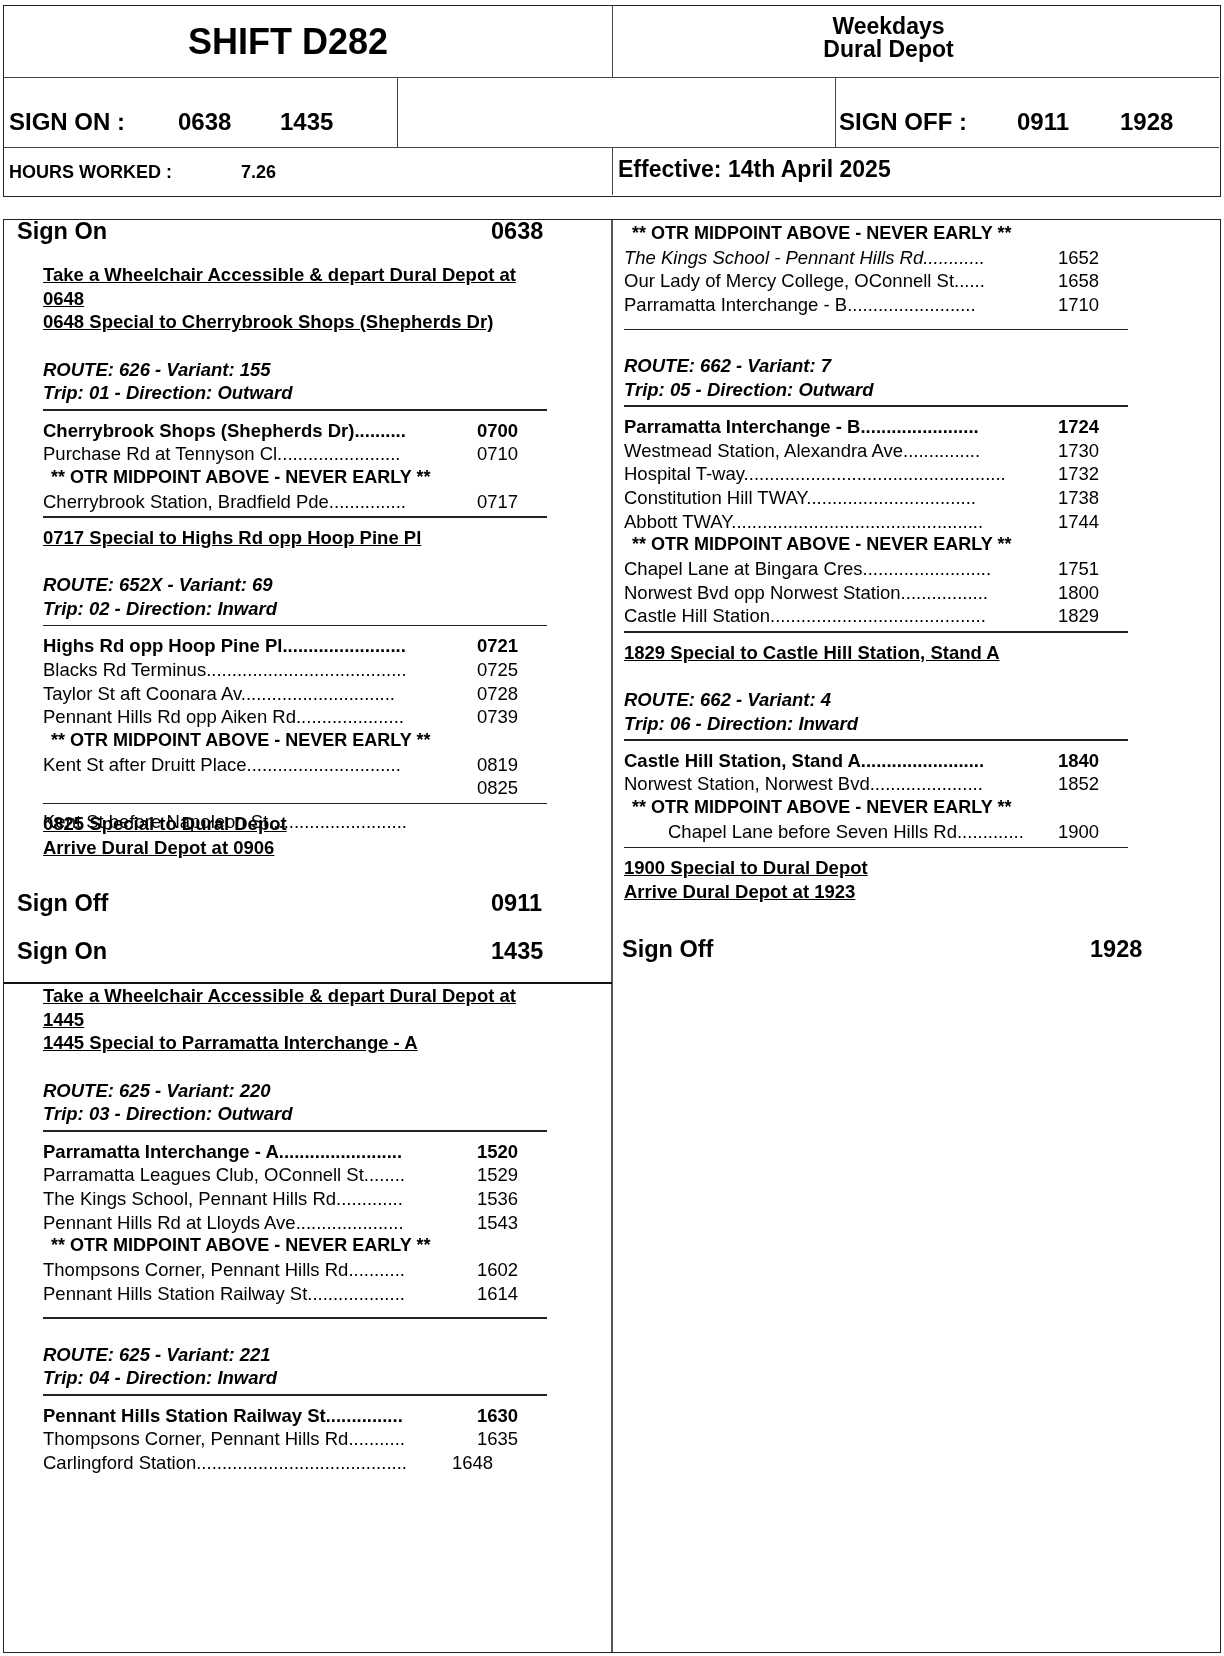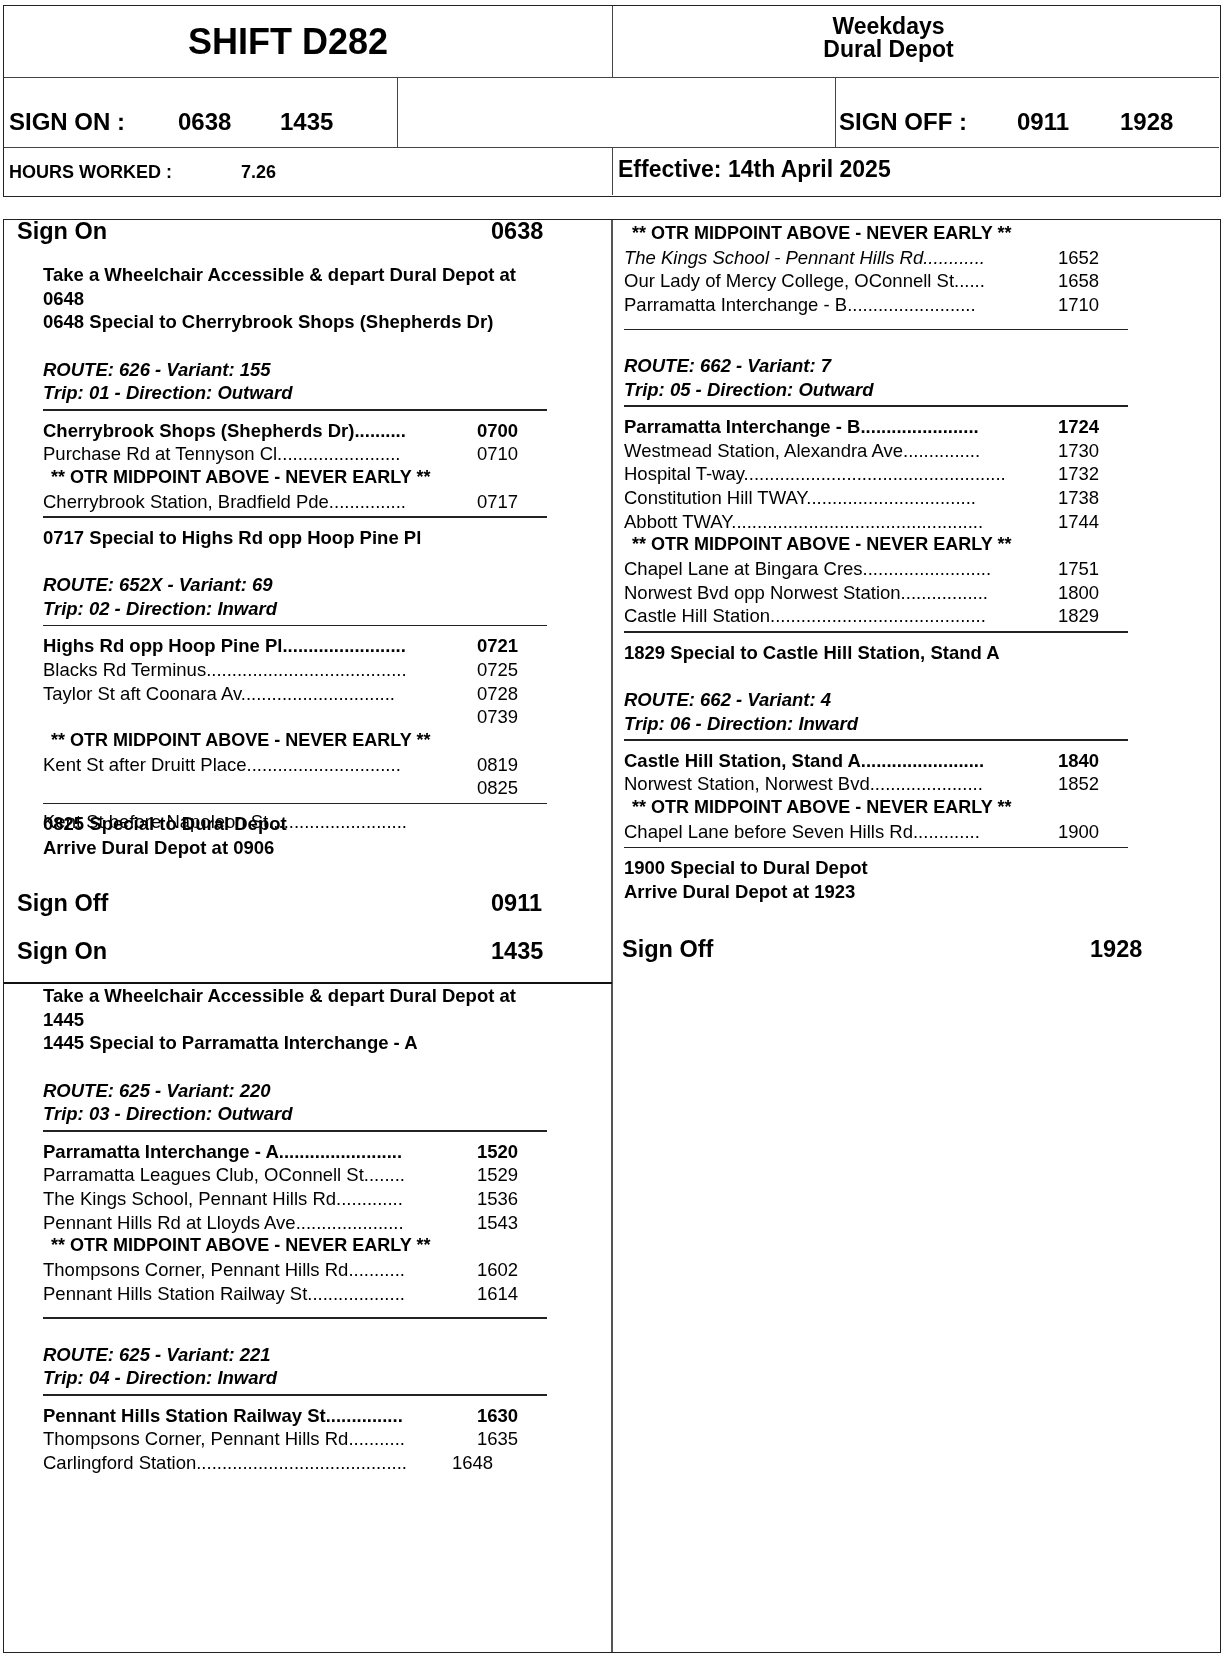--- a/index.html
+++ b/index.html
@@ -24,21 +24,21 @@
   
   .main { position: absolute; left: 3px; top: 219px; width: 1218px; height: 1434px; border: 1.5px solid #222; }
   .col-div { position: absolute; left: 607px; top: 0; width: 1.5px; height: 100%; background: #555; }
   .break-line { position: absolute; left: 0; top: 762px; width: 608px; height: 2px; background: #111; }
 
   .blk { position: absolute; font-size: 18.5px; line-height: 23.7px; }
   .sec-row { position: absolute; font-weight: bold; font-size: 23.5px; }
   .sec-row .lbl { position: absolute; left: 0; top: 0; white-space: nowrap; }
   .sec-row .val { position: absolute; top: 0; white-space: nowrap; }
 
-  .b { font-weight: bold; }
+  .b { font-weight: bold; text-decoration: underline; }
   .i { font-style: italic; font-weight: bold; }
   .line { position: relative; height: 23.7px; white-space: nowrap; }
   .line .stop { position: absolute; left: 0; }
   .line .tm { position: absolute; }
   .otr { font-weight: bold; font-size: 18px; padding-left: 8px; }
   .rule { height: 1.5px; background: #222; margin: 0; }
   .gap { height: 23.7px; }
 </style>
 </head>
 <body>
@@ -116,20 +116,21 @@
         </div>
         <div class="line">
           <span class="stop" style="max-width: 400px; overflow: hidden;">Blacks Rd Terminus.......................................</span>
           <span class="tm" style="left: 434px;">0725</span>
         </div>
         <div class="line">
           <span class="stop" style="max-width: 400px; overflow: hidden;">Taylor St aft Coonara Av..............................</span>
           <span class="tm" style="left: 434px;">0728</span>
         </div>
         <div class="line">
+          <span class="stop" style="max-width: 400px; overflow: hidden;">Pennant Hills Rd opp Aiken Rd.....................</span>
           <span class="tm" style="left: 434px;">0739</span>
         </div>
         <div class="line otr">** OTR MIDPOINT ABOVE - NEVER EARLY **</div>
         <div class="line">
           <span class="stop" style="max-width: 400px; overflow: hidden;">Kent St after Druitt Place..............................</span>
           <span class="tm" style="left: 434px;">0819</span>
         </div>
         <div class="line">
           <span class="stop" style="max-width: 400px; overflow: hidden; margin-top: 34px;">Kent St before Napoleon St...........................</span>
           <span class="tm" style="left: 434px;">0825</span>
@@ -272,21 +273,21 @@
         <div class="line b">
           <span class="stop" style="max-width: 400px; overflow: hidden;">Castle Hill Station, Stand A........................</span>
           <span class="tm" style="left: 434px;">1840</span>
         </div>
         <div class="line">
           <span class="stop" style="max-width: 400px; overflow: hidden;">Norwest Station, Norwest Bvd......................</span>
           <span class="tm" style="left: 434px;">1852</span>
         </div>
         <div class="line otr">** OTR MIDPOINT ABOVE - NEVER EARLY **</div>
         <div class="line">
-          <span class="stop" style="max-width: 400px; overflow: hidden;">Chapel Lane before Seven Hills Rd.............</span>
+          <span class="stop" style="max-width: 400px; overflow: hidden; margin-left: 44px;">Chapel Lane before Seven Hills Rd.............</span>
           <span class="tm" style="left: 434px;">1900</span>
         </div>
       </div>
     <div class="rule" style="width:504px;margin-top:3px;margin-bottom:8px;"></div>
     <div class="line b">1900 Special to Dural Depot</div>
     <div class="line b">Arrive Dural Depot at 1923</div>
   </div>
 
   <div class="sec-row" style="left:618px;top:716px;width:530px;">
     <span class="lbl">Sign Off</span>

